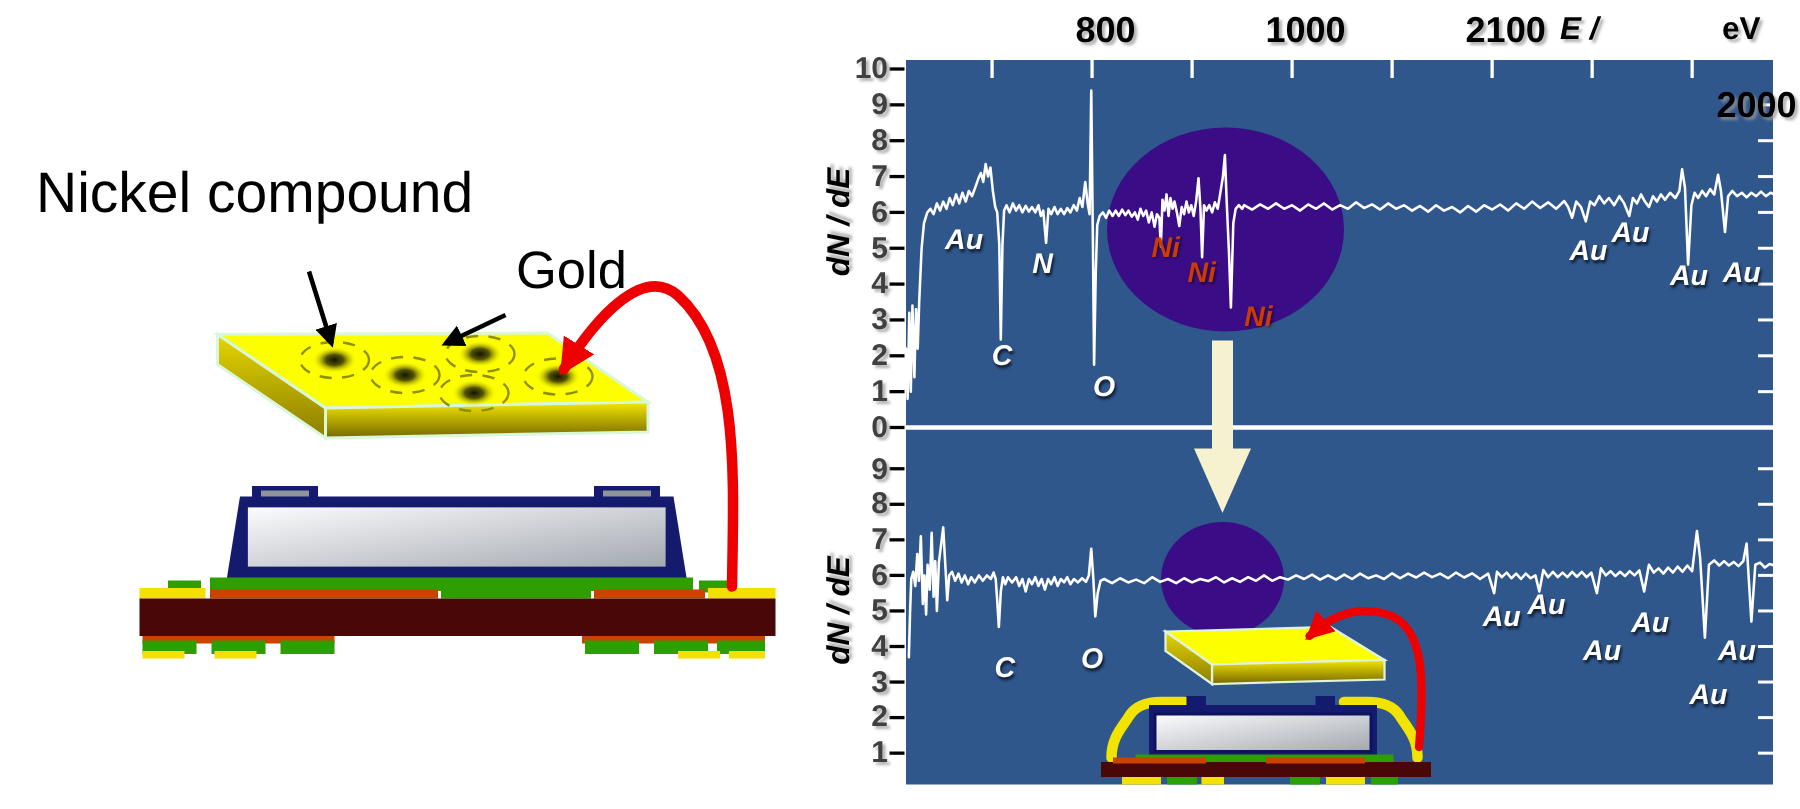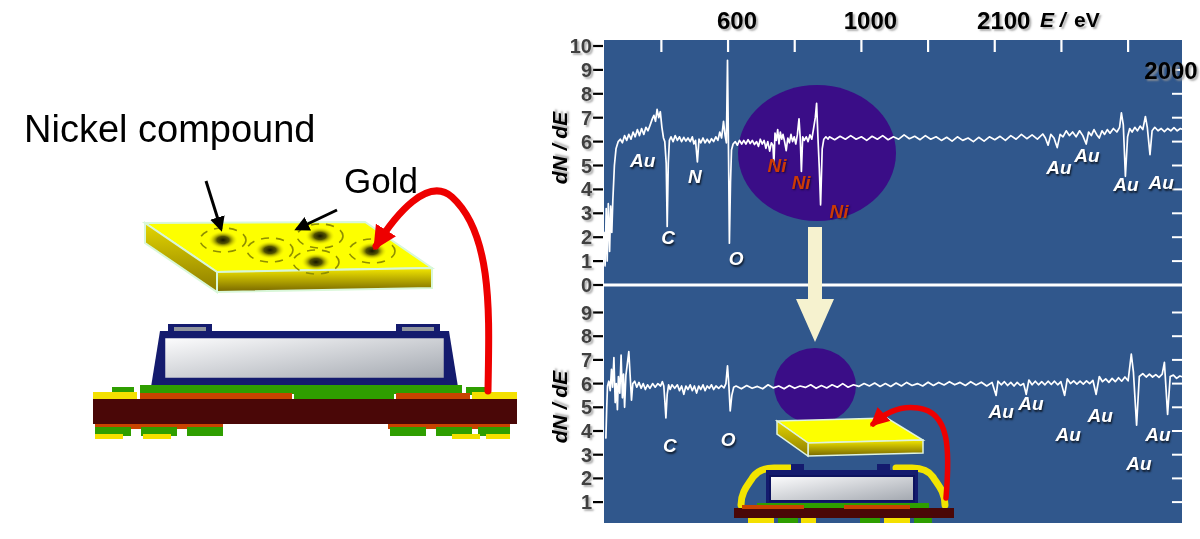--- a/index.html
+++ b/index.html
@@ -193,21 +193,21 @@
       </g>
 
       <path d="M946,498 C950,450 950,412 918,408 C899,405 885,413 873,424" stroke="#ee0000" stroke-width="5.5" fill="none" stroke-linecap="round" marker-end="url(#mRed)"></path>
     </g>
   </svg>
 
   <div class="big-label" id="nickel-label">Nickel compound</div>
   <div class="big-label" id="gold-label">Gold</div>
 
   <div class="unit it" style="left:1040px;top:8px">E /</div>
-  <div class="unit" style="left:1074px;top:8px">eV</div>
+  <div class="unit" style="left:1148px;top:8px">eV</div>
 
   <div class="dnde" style="left:560px;top:148px">dN / dE</div>
   <div class="dnde" style="left:560px;top:407px">dN / dE</div>
 <span class="ylab" style="left: 558px; top: 35px;">10</span>
     <span class="ylab" style="left: 558px; top: 58.9px;">9</span>
     <span class="ylab" style="left: 558px; top: 82.8px;">8</span>
     <span class="ylab" style="left: 558px; top: 106.7px;">7</span>
     <span class="ylab" style="left: 558px; top: 130.6px;">6</span>
     <span class="ylab" style="left: 558px; top: 154.5px;">5</span>
     <span class="ylab" style="left: 558px; top: 178.4px;">4</span>
@@ -236,17 +236,17 @@
     <span class="ylab" style="left: 558px; top: 467.4px;">2</span>
     <span class="ylab" style="left: 558px; top: 491.1px;">1</span>
     <span class="peak" style="left: 669.909px; top: 446.405px;">C</span>
     <span class="peak" style="left: 728.05px; top: 440.48px;">O</span>
     <span class="peak" style="left: 1001.15px; top: 412.04px;">Au</span>
     <span class="peak" style="left: 1031.02px; top: 403.745px;">Au</span>
     <span class="peak" style="left: 1068.09px; top: 434.555px;">Au</span>
     <span class="peak" style="left: 1100.1px; top: 415.595px;">Au</span>
     <span class="peak" style="left: 1157.97px; top: 434.555px;">Au</span>
     <span class="peak" style="left: 1139.03px; top: 464.18px;">Au</span>
-    <span class="xlab" style="left: 737.05px; top: 7px;">600</span>
+    <span class="xlab" style="left: 737.05px; top: 7px;">800</span>
     <span class="xlab" style="left: 870.4px; top: 7px;">1000</span>
     <span class="xlab" style="left: 1003.75px; top: 7px;">2100</span>
     <span class="xlab" style="left: 1171px; top: 13px; margin-top: 44px;">2000</span>
   </div>
 
 </body></html>

